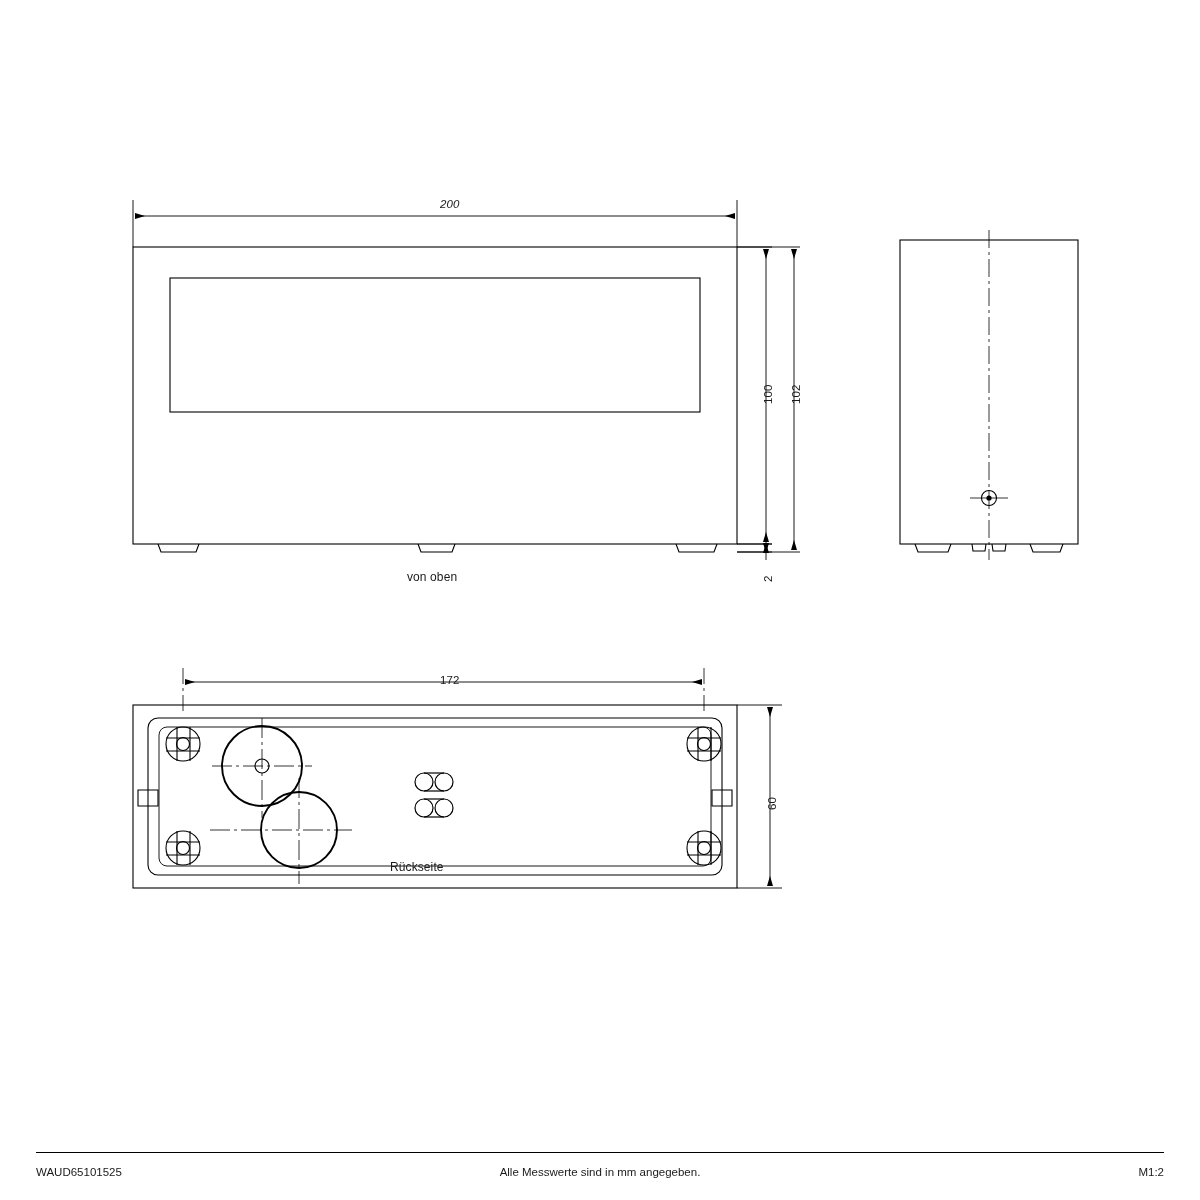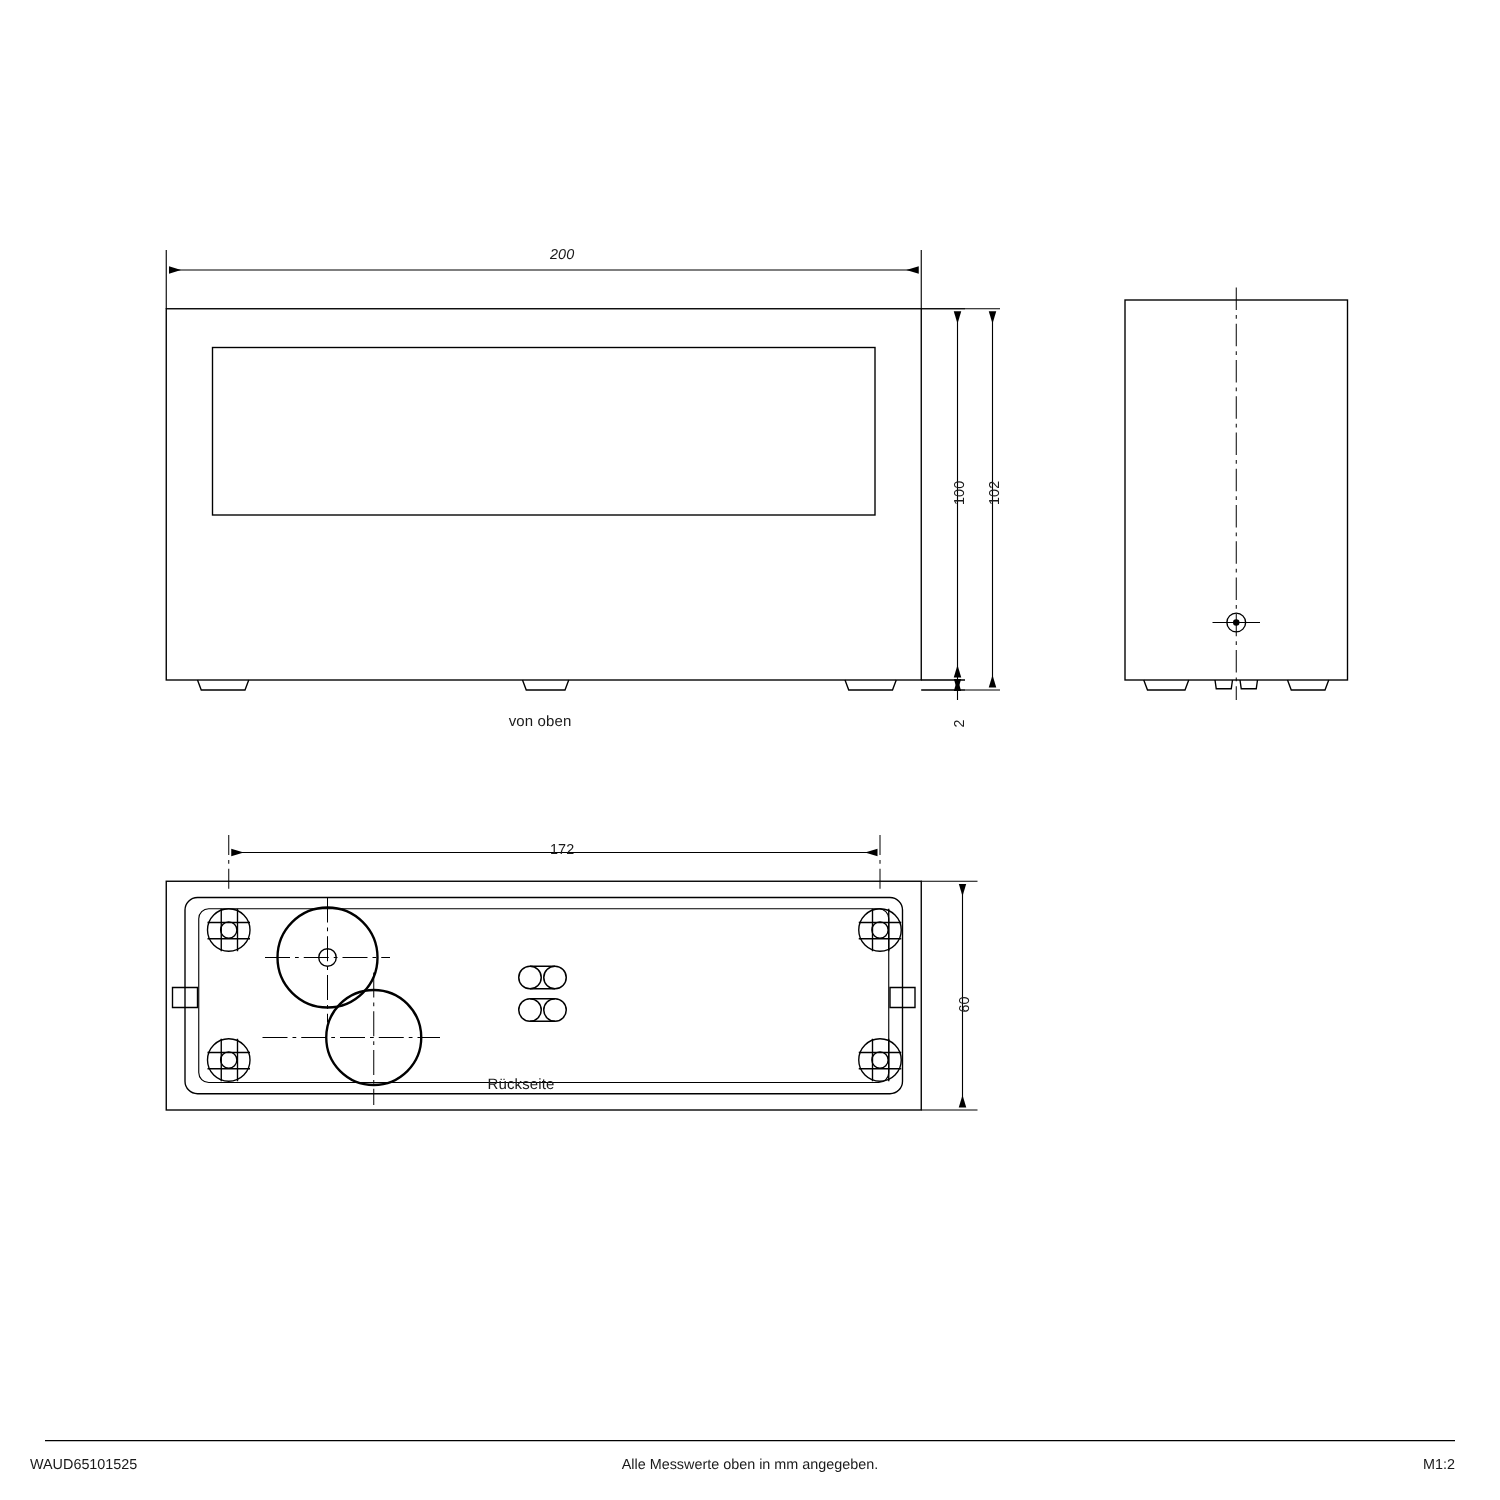--- a/index.html
+++ b/index.html
@@ -45,21 +45,21 @@
     height: 1px;
     background: #000000;
   }
   .footer-text {
     position: absolute;
     top: 1166px;
     font-size: 11.5px;
     color: #1a1a1a;
     white-space: nowrap;
   }
-  #footer-code { left: 24px; text-align: right; }
+  #footer-code { left: 36px; text-align: right; }
   #footer-note { left: 50%; transform: translateX(-50%); }
   #footer-scale { right: 36px; }
   .caption {
     font-size: 12px;
   }
 </style>
 </head>
 <body>
 
 <div id="sheet">
@@ -209,16 +209,16 @@
   <div class="lbl vert" style="left:762px; top:582px;">2</div>
 
   <div class="lbl" style="left:440px; top:674px;">172</div>
   <div class="lbl vert" style="left:766px; top:810px;">60</div>
 
   <div class="lbl caption" style="left:407px; top:570px;">von oben</div>
   <div class="lbl caption" style="left:390px; top:860px;">Rückseite</div>
 
   <div class="footer-line"></div>
   <div class="footer-text" id="footer-code">WAUD65101525</div>
-  <div class="footer-text" id="footer-note">Alle Messwerte oben in mm angegeben.</div>
+  <div class="footer-text" id="footer-note">Alle Messwerte sind in mm angegeben.</div>
   <div class="footer-text" id="footer-scale">M1:2</div>
 
 </div>
 
 </body></html>

